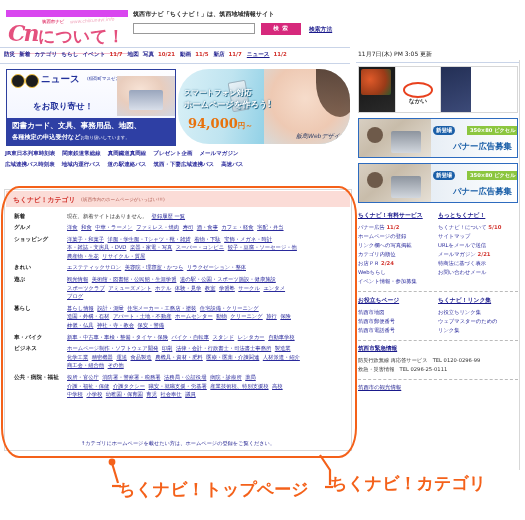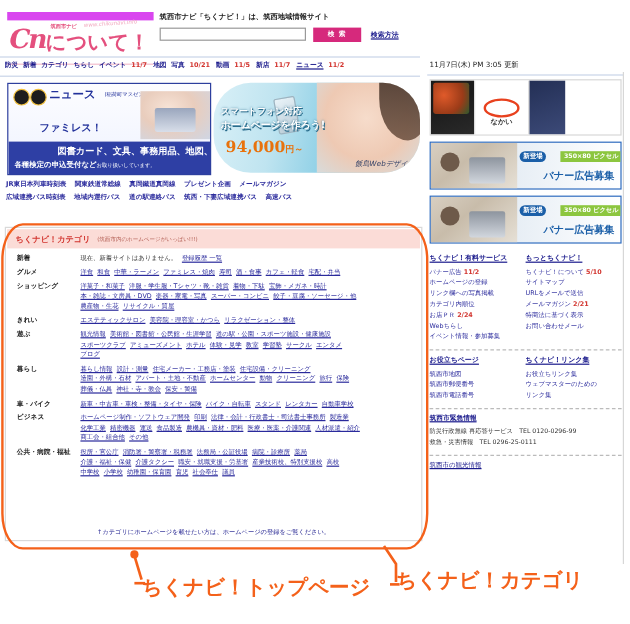--- a/index.html
+++ b/index.html
@@ -62,21 +62,21 @@
      font-family:"DejaVu Serif","Liberation Serif",serif;white-space:nowrap;}
   .bnr1 .l2 .r{color:#c02020;} .bnr1 .l2 .b{color:#23329b;}
   .bnr1 .l3{position:absolute;left:26px;top:31px;font-size:8.5px;font-weight:bold;color:#23329b;
      font-family:"DejaVu Serif","Liberation Serif",serif;white-space:nowrap;}
   .bnr1 .photo{position:absolute;right:0;top:6px;width:58px;height:40px;
      background:radial-gradient(ellipse at 40% 35%,#f7e3d6 0%,#e9cdbd 45%,#cfd6e4 100%);}
   .bnr1 .photo:after{content:"";position:absolute;left:12px;top:14px;width:34px;height:20px;
      background:linear-gradient(180deg,#9aa6bd,#d8dee9);border-radius:2px;}
   .bnr1 .blue{position:absolute;left:0;bottom:0;width:100%;height:27px;background:#2e3fa4;}
   .bnr1 .bl1{position:absolute;left:5px;bottom:14px;font-size:7.6px;font-weight:bold;color:#fff;
-     font-family:"DejaVu Serif","Liberation Serif",serif;white-space:nowrap;margin-left:36px;}
+     font-family:"DejaVu Serif","Liberation Serif",serif;white-space:nowrap;}
   .bnr1 .bl2{position:absolute;left:5px;bottom:3px;font-size:6.2px;font-weight:bold;color:#fff;
      font-family:"DejaVu Serif","Liberation Serif",serif;white-space:nowrap;}
   .bnr1 .bl2 .sm{font-size:4.4px;font-weight:normal;}
 
   .bnr2{position:absolute;left:178px;top:69px;width:172px;height:75px;overflow:hidden;
      background:linear-gradient(100deg,#d9f0f7 0%,#bfe4f0 30%,#8fd0e6 55%,#cfe6ee 100%);border-radius:31px;}
   .bnr2 .face{position:absolute;right:-6px;top:-4px;width:92px;height:84px;
      background:radial-gradient(ellipse at 45% 40%,#f6dccb 0%,#eec9b3 48%,#cfe2ea 100%);}
   .bnr2 .hair{position:absolute;right:-6px;top:-10px;width:40px;height:58px;border-radius:0 0 40% 60%;
      background:linear-gradient(180deg,#3a2a22,#6b4f3e);opacity:.85;}
@@ -198,21 +198,21 @@
     <div class="nav-rule"></div>
 
     <div class="datebar">11月7日(木) PM 3:05 更新</div>
 
     <div class="bnr1">
       <div class="icn"></div>
       <div class="icn icn2"></div>
       <div class="shop">ニュース</div>
       <div class="shop-s">(稲荷町マスゼン)</div>
       <div class="photo"></div>
-      <div class="l3">ファミレス！</div>
+      <div class="l3">をお取り寄せ！</div>
       <div class="blue"></div>
       <div class="bl1">図書カード、文具、事務用品、地図、</div>
       <div class="bl2">
         <span>各種検定の申込受付など</span><span class="sm">お取り扱いしています。</span>
       </div>
     </div>
 
     <div class="bnr2">
       <div class="face"></div>
       <div class="hair"></div>

